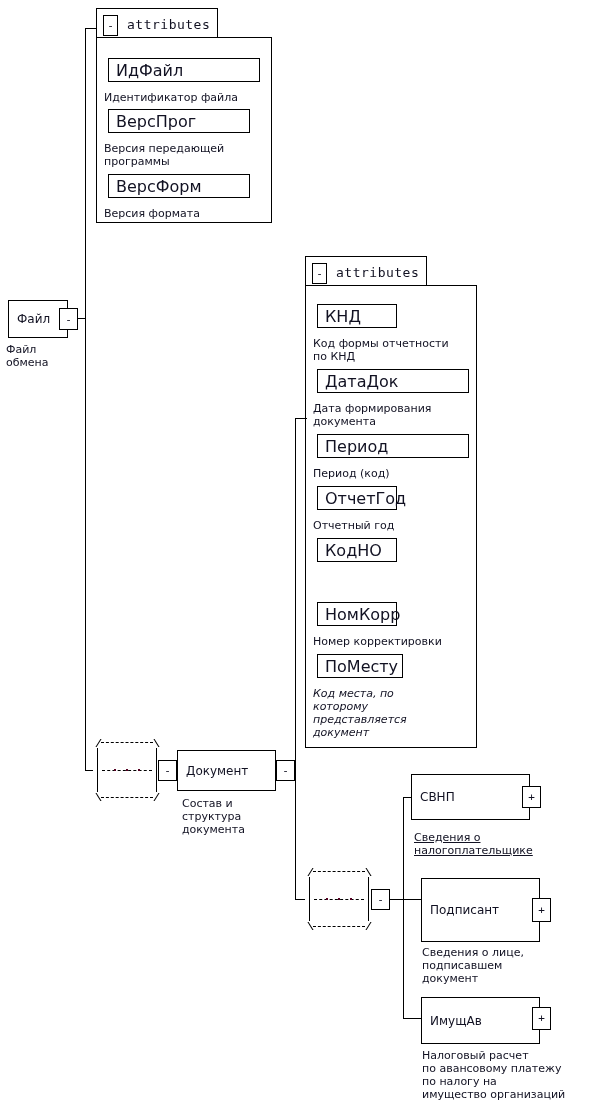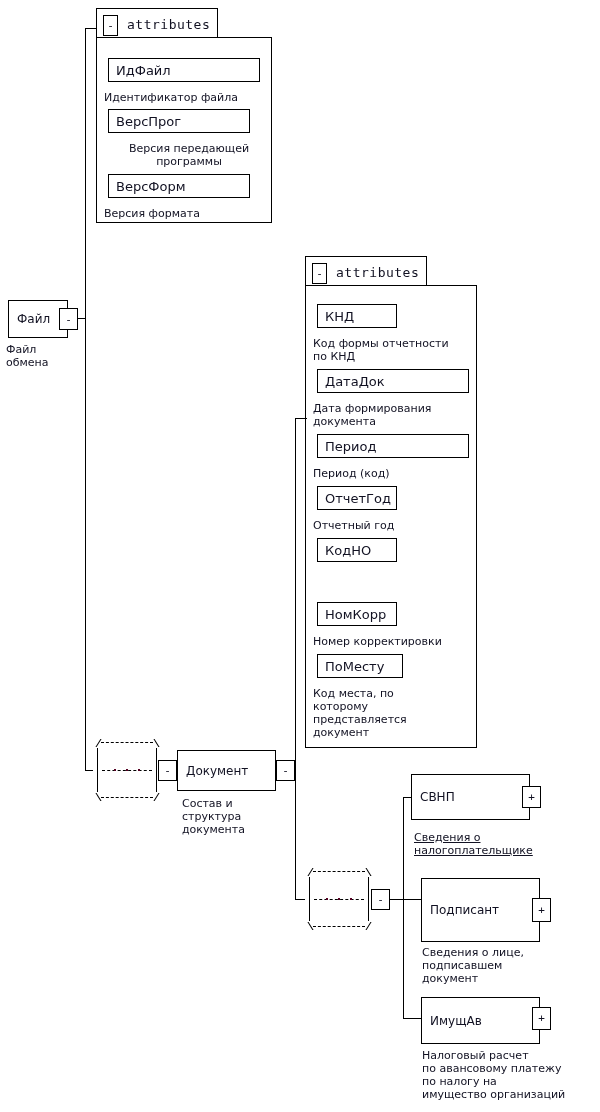--- a/index.html
+++ b/index.html
@@ -93,21 +93,21 @@
     border: 1px solid #000000;
     background: #ffffff;
     box-sizing: border-box;
     height: 24px;
   }
   .attrfield .ftxt {
     position: absolute;
     left: 7px;
     top: 50%;
     transform: translateY(-50%);
-    font-size: 13px;
+    font-size: 16px;
     line-height: 13px;
     white-space: nowrap;
     color: #111122;
   }
   .attrdesc {
     position: absolute;
     font-size: 11px;
     line-height: 13px;
     color: #111122;
     white-space: pre-line;
@@ -194,21 +194,21 @@
     <div class="body" style="left:0; top:29px; width:176px; height:186px;"></div>
 
     <div class="attrfield" style="left:12px; top:50px; width:152px;">
       <span class="ftxt">ИдФайл</span>
     </div>
     <div class="attrdesc" style="left:8px; top:83px; width:170px;">Идентификатор файла</div>
 
     <div class="attrfield" style="left:12px; top:101px; width:142px;">
       <span class="ftxt">ВерсПрог</span>
     </div>
-    <div class="attrdesc" style="left:8px; top:134px; width:170px;text-align:center;">Версия передающей
+    <div class="attrdesc" style="left:8px; top:134px; width:170px;">Версия передающей
 программы</div>
 
     <div class="attrfield" style="left:12px; top:166px; width:142px;">
       <span class="ftxt">ВерсФорм</span>
     </div>
     <div class="attrdesc" style="left:8px; top:199px; width:170px;">Версия формата</div>
   </div>
 
   <div class="box" style="left:8px; top:300px; width:60px; height:38px;">
     <span class="lbl">Файл</span>
@@ -251,21 +251,21 @@
     </div>
 
     <div class="attrfield" style="left:12px; top:346px; width:80px;">
       <span class="ftxt">НомКорр</span>
     </div>
     <div class="attrdesc" style="left:8px; top:379px; width:180px;">Номер корректировки</div>
 
     <div class="attrfield" style="left:12px; top:398px; width:86px;">
       <span class="ftxt">ПоМесту</span>
     </div>
-    <div class="attrdesc" style="left:8px; top:431px; width:170px;">Код места, по
+    <div class="attrdesc" style="left:8px; top:431px; width:170px;font-style:italic;">Код места, по
 которому
 представляется
 документ</div>
   </div>
 
   <div class="seq" style="left:92px; top:742px; width:70px; height:56px;">
     <div class="sq-top"></div>
     <div class="sq-bot"></div>
     <div class="sq-l"></div>
     <div class="sq-r"></div>

